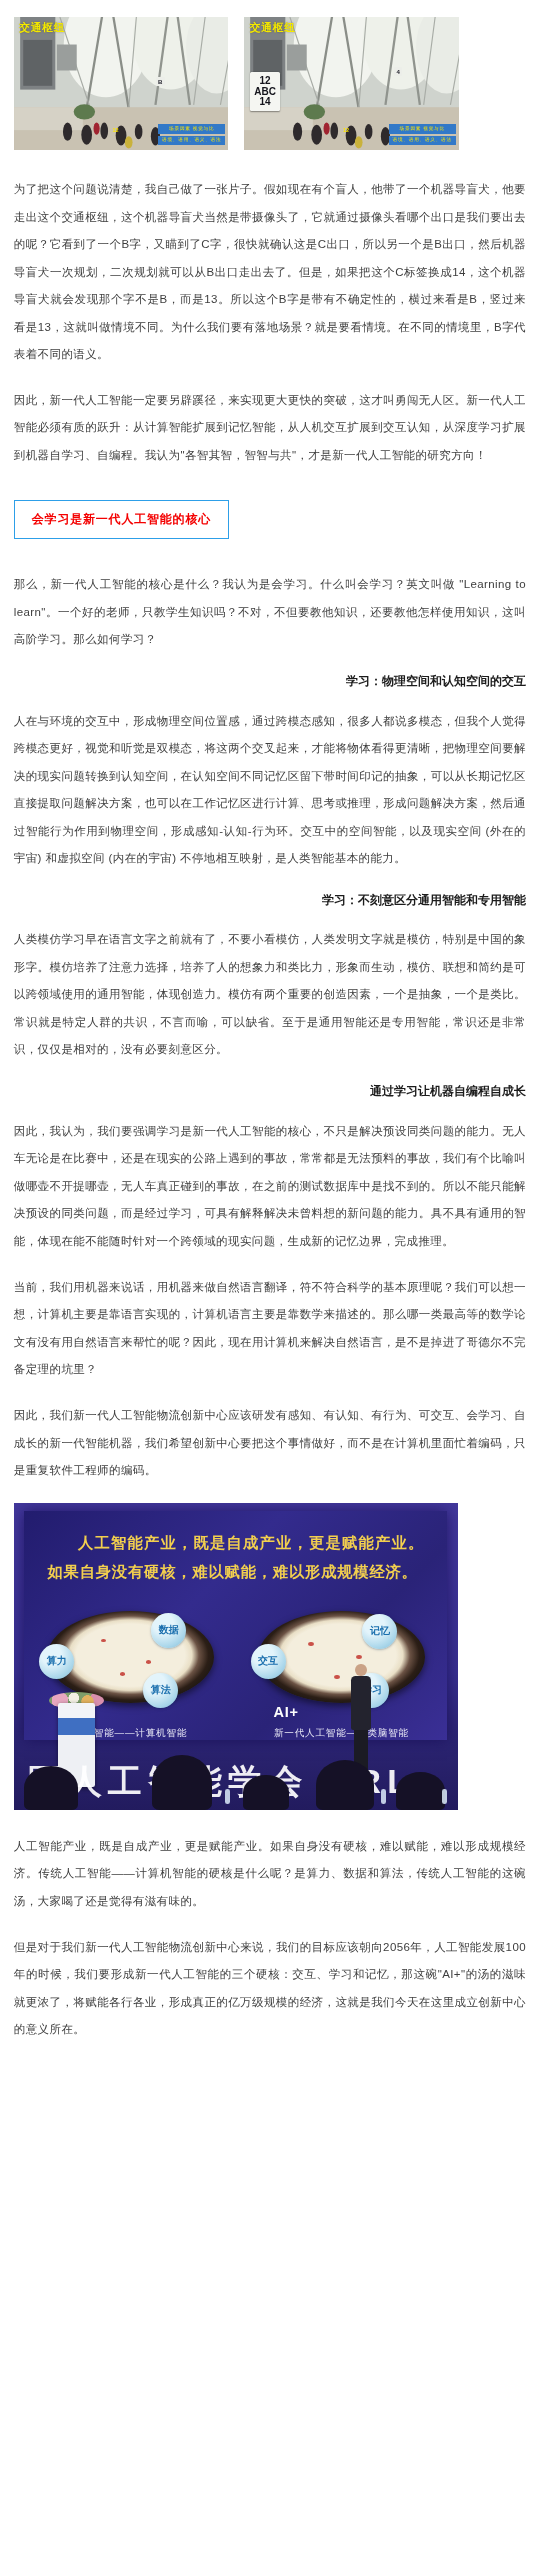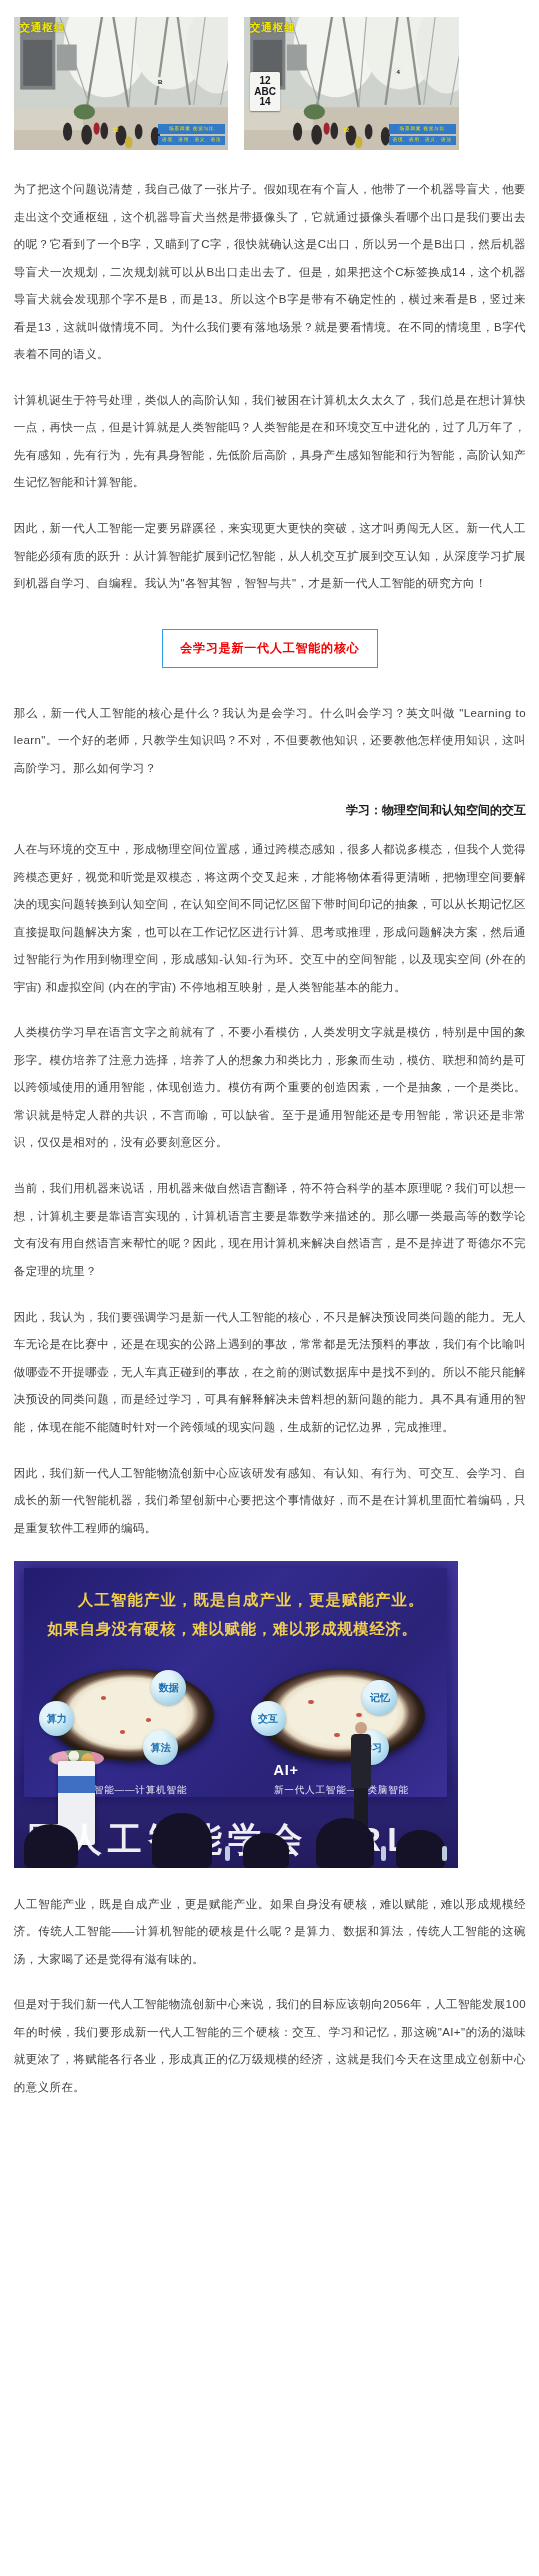--- a/index.html
+++ b/index.html
@@ -27,21 +27,21 @@
   }
   .sub-heading{
     font-size:12px;
     font-weight:bold;
     color:#1c1c1c;
     margin:12.2px 0 17px 0;
     line-height:18.4px;
     text-align:right;
   }
   
-  .callout-wrap{ text-align:center; margin:31px 0 32px 0; }
+  .callout-wrap{ margin:31px 0 32px 0; }
   .callout{
     display:inline-block;
     border:1.5px solid #2d9fe8;
     color:#f40000;
     font-weight:bold;
     font-size:12px;
     padding:10px 17px;
     background:#fff;
     letter-spacing:0.8px;
   }
@@ -227,36 +227,37 @@
       <span class="small-sign" style="left:150px; top:50px;">4</span>
       <span class="floor-mark">12</span>
       <div class="info-bars">
         <div class="info-bar">场景因素 视觉与比</div>
         <div class="info-bar">语境、语用、语义、语法</div>
       </div>
     </div>
   </div>
 
   <p class="para">为了把这个问题说清楚，我自己做了一张片子。假如现在有个盲人，他带了一个机器导盲犬，他要走出这个交通枢纽，这个机器导盲犬当然是带摄像头了，它就通过摄像头看哪个出口是我们要出去的呢？它看到了一个B字，又瞄到了C字，很快就确认这是C出口，所以另一个是B出口，然后机器导盲犬一次规划，二次规划就可以从B出口走出去了。但是，如果把这个C标签换成14，这个机器导盲犬就会发现那个字不是B，而是13。所以这个B字是带有不确定性的，横过来看是B，竖过来看是13，这就叫做情境不同。为什么我们要有落地场景？就是要看情境。在不同的情境里，B字代表着不同的语义。</p>
-  <p class="para">计算机诞生于符号处理，类似人的高阶认知，我们被困在计算机太久太久了，我们总是在想计算快一点，再快一点，但是计算就是人类智能吗？人类智能是在和环境交互中进化的，过了几万年了，先有感知，先有行为，先有具身智能，先低阶后高阶，具身产生感知智能和行为智能，高阶认知产生记忆智能和计算智能。</p>
   <p class="para">因此，新一代人工智能一定要另辟蹊径，来实现更大更快的突破，这才叫勇闯无人区。新一代人工智能必须有质的跃升：从计算智能扩展到记忆智能，从人机交互扩展到交互认知，从深度学习扩展到机器自学习、自编程。我认为"各智其智，智智与共"，才是新一代人工智能的研究方向！</p>
 
   <div class="callout-wrap">
     <span class="callout">会学习是新一代人工智能的核心</span>
   </div>
 
   <p class="para">那么，新一代人工智能的核心是什么？我认为是会学习。什么叫会学习？英文叫做 "Learning to learn"。一个好的老师，只教学生知识吗？不对，不但要教他知识，还要教他怎样使用知识，这叫高阶学习。那么如何学习？</p>
 
   <h3 class="sub-heading">学习：物理空间和认知空间的交互</h3>
   <p class="para">人在与环境的交互中，形成物理空间位置感，通过跨模态感知，很多人都说多模态，但我个人觉得跨模态更好，视觉和听觉是双模态，将这两个交叉起来，才能将物体看得更清晰，把物理空间要解决的现实问题转换到认知空间，在认知空间不同记忆区留下带时间印记的抽象，可以从长期记忆区直接提取问题解决方案，也可以在工作记忆区进行计算、思考或推理，形成问题解决方案，然后通过智能行为作用到物理空间，形成感知-认知-行为环。交互中的空间智能，以及现实空间 (外在的宇宙) 和虚拟空间 (内在的宇宙) 不停地相互映射，是人类智能基本的能力。</p>
 
+  <h3 class="sub-heading">学习：不刻意区分通用智能和专用智能</h3>
   <p class="para">人类模仿学习早在语言文字之前就有了，不要小看模仿，人类发明文字就是模仿，特别是中国的象形字。模仿培养了注意力选择，培养了人的想象力和类比力，形象而生动，模仿、联想和简约是可以跨领域使用的通用智能，体现创造力。模仿有两个重要的创造因素，一个是抽象，一个是类比。常识就是特定人群的共识，不言而喻，可以缺省。至于是通用智能还是专用智能，常识还是非常识，仅仅是相对的，没有必要刻意区分。</p>
 
+  <h3 class="sub-heading">通过学习让机器自编程自成长</h3>
+  <p class="para">因此，我认为，我们要强调学习是新一代人工智能的核心，不只是解决预设同类问题的能力。无人车无论是在比赛中，还是在现实的公路上遇到的事故，常常都是无法预料的事故，我们有个比喻叫做哪壶不开提哪壶，无人车真正碰到的事故，在之前的测试数据库中是找不到的。所以不能只能解决预设的同类问题，而是经过学习，可具有解释解决未曾料想的新问题的能力。具不具有通用的智能，体现在能不能随时针对一个跨领域的现实问题，生成新的记忆边界，完成推理。</p>
   <p class="para">当前，我们用机器来说话，用机器来做自然语言翻译，符不符合科学的基本原理呢？我们可以想一想，计算机主要是靠语言实现的，计算机语言主要是靠数学来描述的。那么哪一类最高等的数学论文有没有用自然语言来帮忙的呢？因此，现在用计算机来解决自然语言，是不是掉进了哥德尔不完备定理的坑里？</p>
-  <p class="para">因此，我认为，我们要强调学习是新一代人工智能的核心，不只是解决预设同类问题的能力。无人车无论是在比赛中，还是在现实的公路上遇到的事故，常常都是无法预料的事故，我们有个比喻叫做哪壶不开提哪壶，无人车真正碰到的事故，在之前的测试数据库中是找不到的。所以不能只能解决预设的同类问题，而是经过学习，可具有解释解决未曾料想的新问题的能力。具不具有通用的智能，体现在能不能随时针对一个跨领域的现实问题，生成新的记忆边界，完成推理。</p>
   <p class="para">因此，我们新一代人工智能物流创新中心应该研发有感知、有认知、有行为、可交互、会学习、自成长的新一代智能机器，我们希望创新中心要把这个事情做好，而不是在计算机里面忙着编码，只是重复软件工程师的编码。</p>
 
   <div class="conf-photo">
     <div class="screen">
       <div class="slide-title">人工智能产业，既是自成产业，更是赋能产业。如果自身没有硬核，难以赋能，难以形成规模经济。</div>
       <div class="pots">
         <div class="pot-card">
           <div class="pot">
             <span class="fleck" style="left:54px; top:27.5px;"></span>
             <span class="fleck" style="left:99px; top:49px;"></span>
@@ -267,21 +268,21 @@
           <div class="bubble" style="left:107px; top:66px;">算法</div>
           <div class="ai-plus">AI+</div>
         </div>
         <div class="pot-card">
           <div class="pot">
             <span class="fleck" style="left:50px; top:31px;"></span>
             <span class="fleck" style="left:98px; top:44px;"></span>
             <span class="fleck" style="left:76px; top:64px;"></span>
           </div>
           <div class="bubble" style="left:3.1px; top:37px;">交互</div>
-          <div class="bubble" style="left:115px; top:16px;">记忆</div>
+          <div class="bubble" style="left:115px; top:7px;">记忆</div>
           <div class="bubble" style="left:107px; top:66px;">学习</div>
           <div class="ai-plus">AI+</div>
         </div>
       </div>
       <div class="captions">
         <div class="caption">人工智能——计算机智能</div>
         <div class="caption">新一代人工智能——类脑智能</div>
       </div>
     </div>
 

